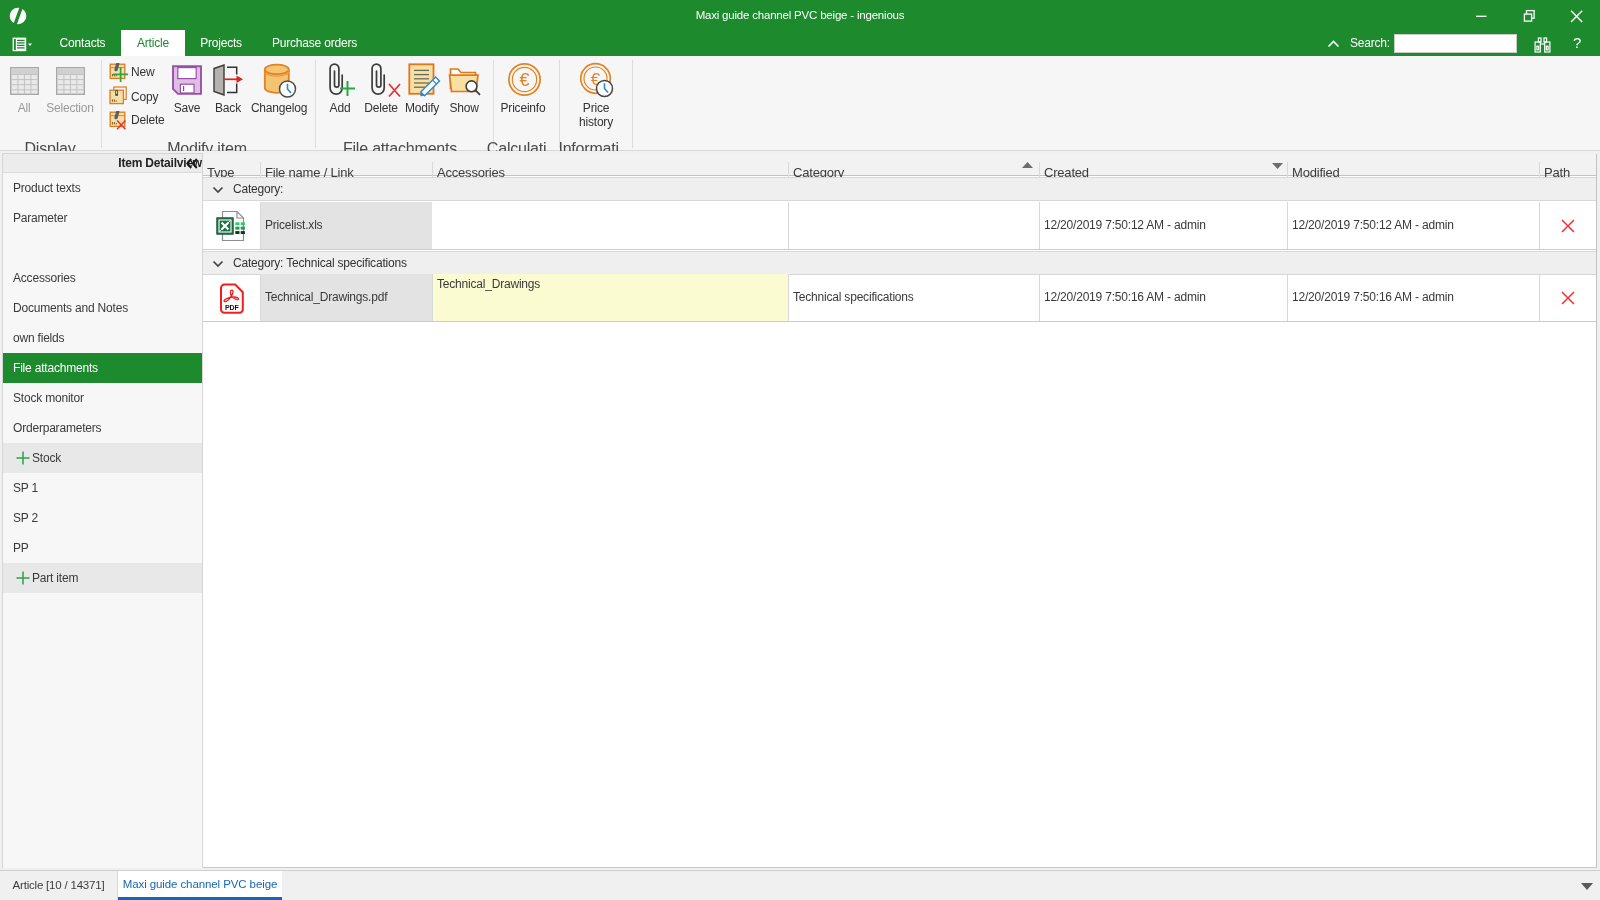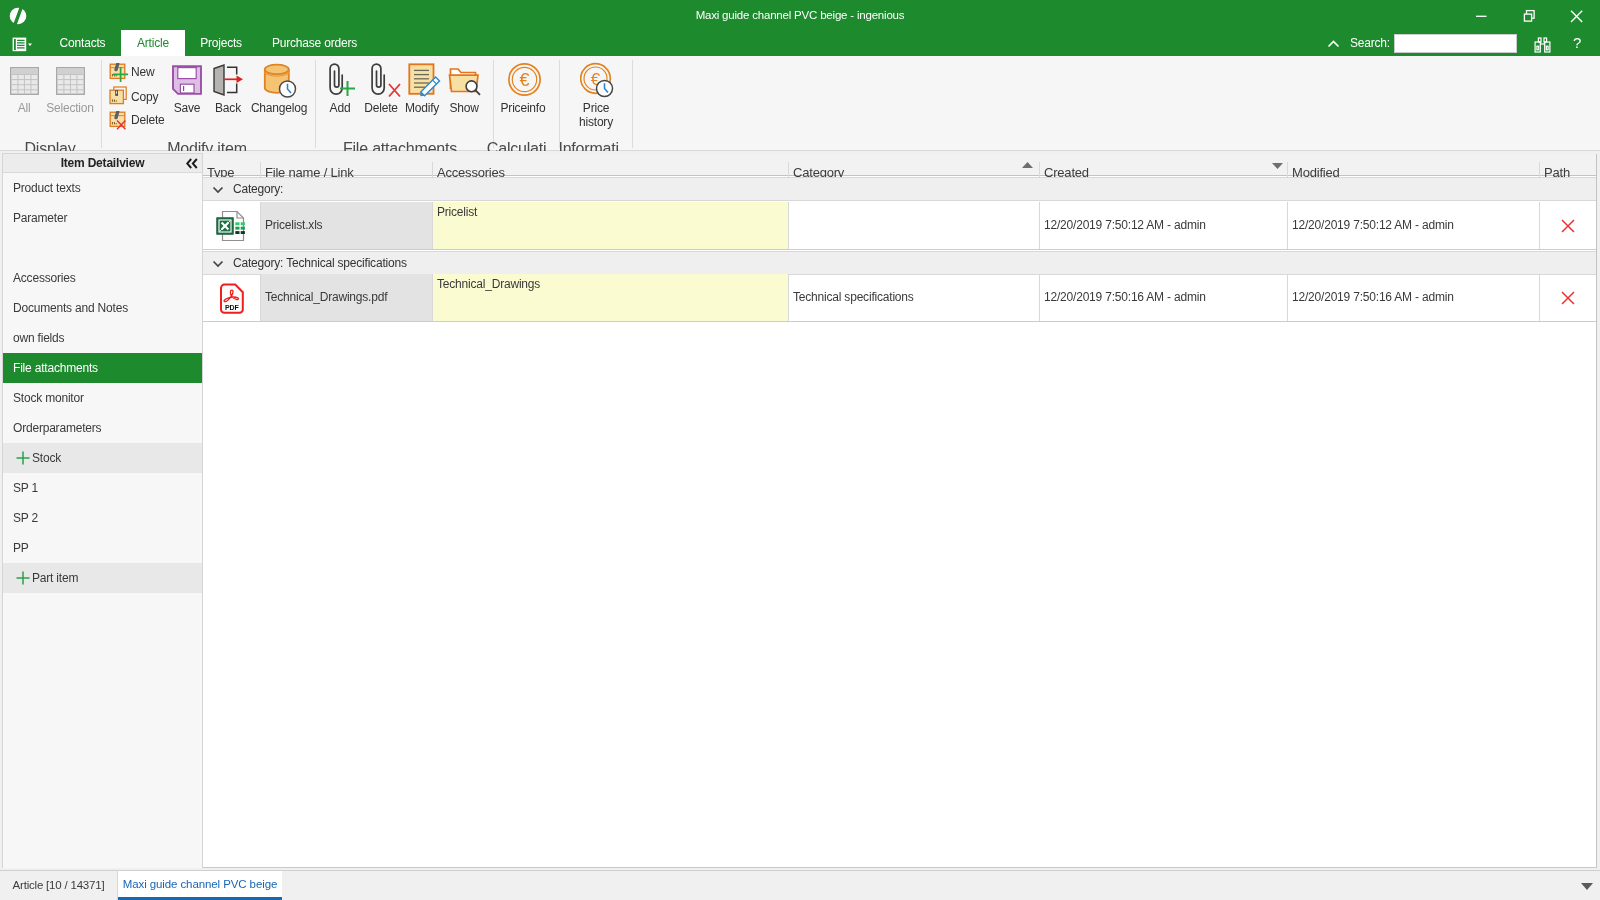--- a/index.html
+++ b/index.html
@@ -6,21 +6,21 @@
 .titlebar{position:absolute;left:0;top:0;width:1600px;height:30px;background:#1e8a2e}
 .tabrow{position:absolute;left:0;top:30px;width:1600px;height:26px;background:#1e8a2e}
 .ribbon{position:absolute;left:0;top:56px;width:1600px;height:95px;background:#f6f6f6;border-bottom:1px solid #d9d9d9}
 .rsep{position:absolute;top:4px;width:1px;height:88px;background:#dcdcdc}
 .rlabel{position:absolute;font-size:12px;color:#333;white-space:nowrap}
 .glabel{position:absolute;top:84px;font-size:16px;color:#4a4a4a;white-space:nowrap;text-align:left}
 .ctr{transform:translateX(-50%)}
 .wtab{position:absolute;top:0;height:26px;line-height:26px;font-size:12px;color:#fff;text-align:center;white-space:nowrap}
 .content{position:absolute;left:0;top:151px;width:1600px;height:719px;background:#f0f0f0}
 .sidebar{position:absolute;left:2px;top:2px;width:201px;height:715px;background:#f7f7f8;border:1px solid #d5d5d5;border-bottom:none}
-.sbhead{position:absolute;left:0;top:0;width:199px;height:19px;background:#ececec;border-bottom:1px solid #dadada;font-size:12px;font-weight:bold;color:#222;text-align:center;line-height:19px}
+.sbhead{position:absolute;left:0;top:0;width:199px;height:19px;background:#ececec;border-bottom:1px solid #dadada;font-size:12px;font-weight:bold;color:#222;text-align:right;line-height:19px}
 .sbitem{position:absolute;left:0;width:199px;height:30px;line-height:30px;font-size:12px;color:#3a3a3a;padding-left:10px}
 .sbsel{background:#1e8a2e;color:#fff}
 .sbgray{background:#e8e8e8;padding-left:29px}
 .table{position:absolute;left:203px;top:3px;width:1394px;height:714px;background:#fff;border-right:1px solid #c3c3c3;border-bottom:1px solid #c9c9c9}
 .thead{position:absolute;left:0;top:0;width:1393px;height:22px;background:#f2f2f2;border-bottom:1px solid #c3c3c3}
 .th{position:absolute;top:8px;height:22px;line-height:22px;font-size:13px;color:#3c3c3c;padding-left:4px;border-left:1px solid #d9d9d9;white-space:nowrap}
 .grow{position:absolute;left:0;width:1393px;height:24px;background:#efefef;border-top:1px solid #d8d8d8;border-bottom:1px solid #d8d8d8}
 .gtext{position:absolute;left:30px;top:0;height:24px;line-height:23px;font-size:12px;font-weight:normal;color:#333}
 .drow{position:absolute;left:0;width:1393px;height:48px;border-bottom:1px solid #ccc}
 .cell{position:absolute;top:0;height:47px;border-left:1px solid #d8d8d8;font-size:12px;color:#3a3a3a}
@@ -288,21 +288,20 @@
     </div>
     <div class="grow" style="top:23px">
       <svg class="abs" style="left:9px;top:8px" width="12" height="8" viewBox="0 0 12 8">
           <path d="M1.5,1.5 L6,6 L10.5,1.5" fill="none" stroke="#444" stroke-width="1.7"></path>
         </svg>
       <div class="gtext">Category:</div>
     </div>
     <div class="drow" style="top:48px">
       <div class="cell" style="left:0;width:57px;border-left:none"></div>
       <div class="cell vmid" style="left:57px;width:172px;background:#e3e3e3">Pricelist.xls</div>
-      <div class="cell" style="left:229px;width:356px;background:#fbfbd2;padding:3px 0 0 4px">Pricelist</div>
       <div class="cell" style="left:585px;width:251px"></div>
       <div class="cell vmid" style="left:836px;width:248px">12/20/2019 7:50:12 AM - admin</div>
       <div class="cell vmid" style="left:1084px;width:252px">12/20/2019 7:50:12 AM - admin</div>
       <div class="cell" style="left:1336px;width:57px"></div>
       <svg class="abs" style="left:1358px;top:17px" width="14" height="14" viewBox="0 0 14 14">
           <path d="M1,1 L13,13 M13,1 L1,13" stroke="#f03030" stroke-width="1.5"></path>
         </svg>
       <svg class="abs" style="left:13px;top:8px" width="30" height="32" viewBox="0 0 30 32">
         <path d="M6.5,1.5 H21 L27.5,8 V30.5 H6.5 Z" fill="#fdfdfd" stroke="#8f8f8f" stroke-width="1.2"></path>
         <path d="M21,1.5 V8 H27.5" fill="none" stroke="#8f8f8f" stroke-width="1.2"></path>

